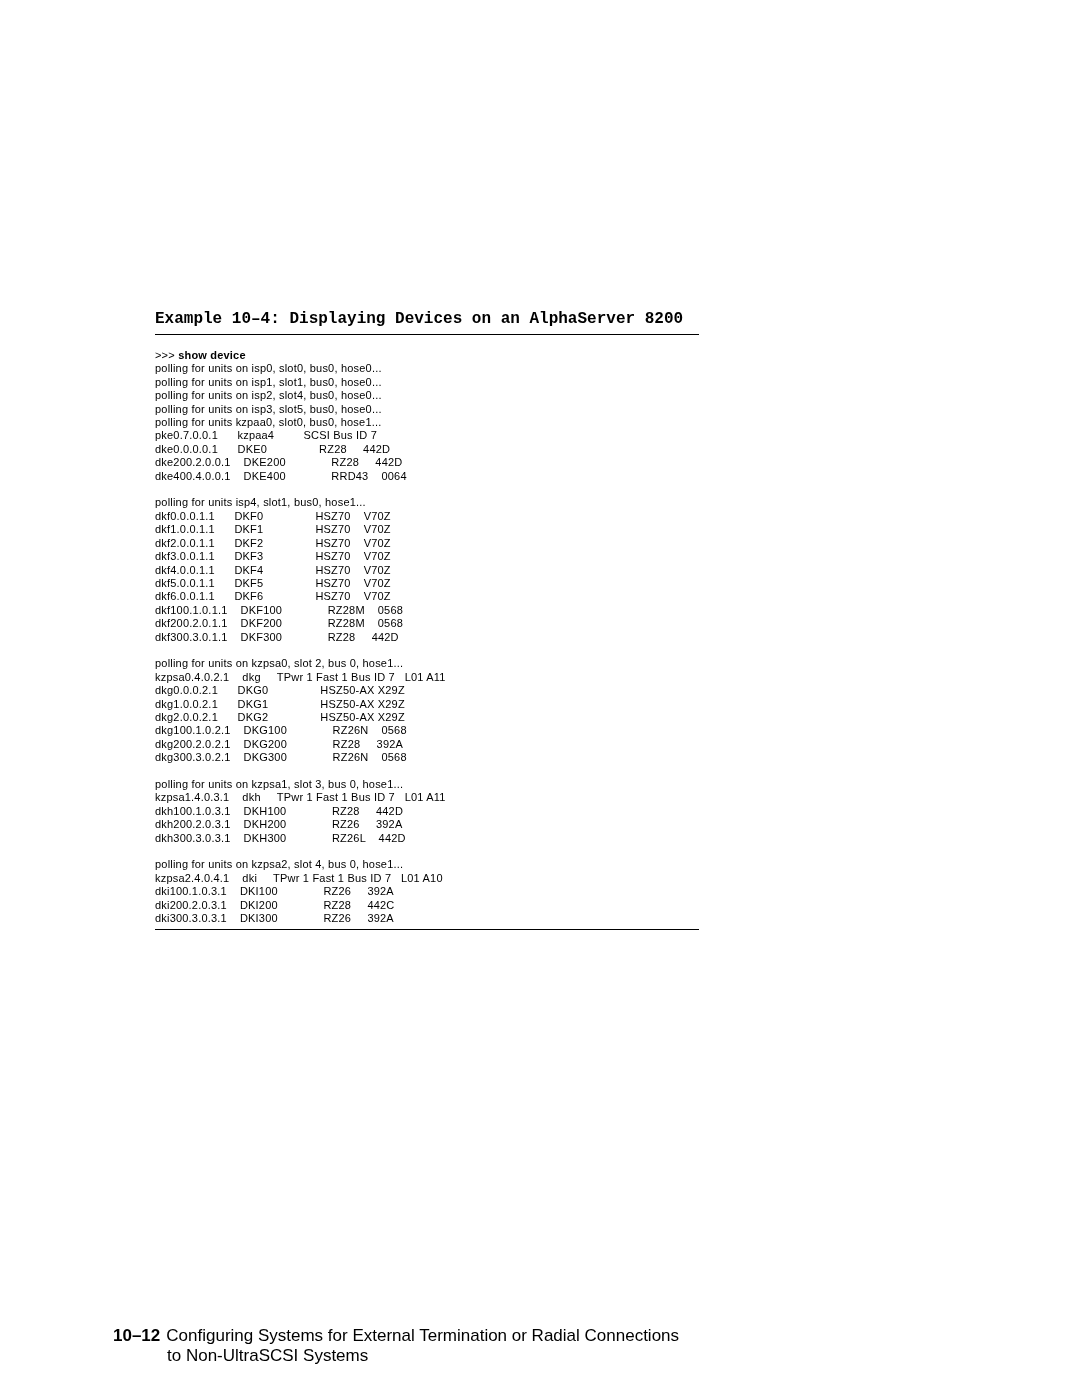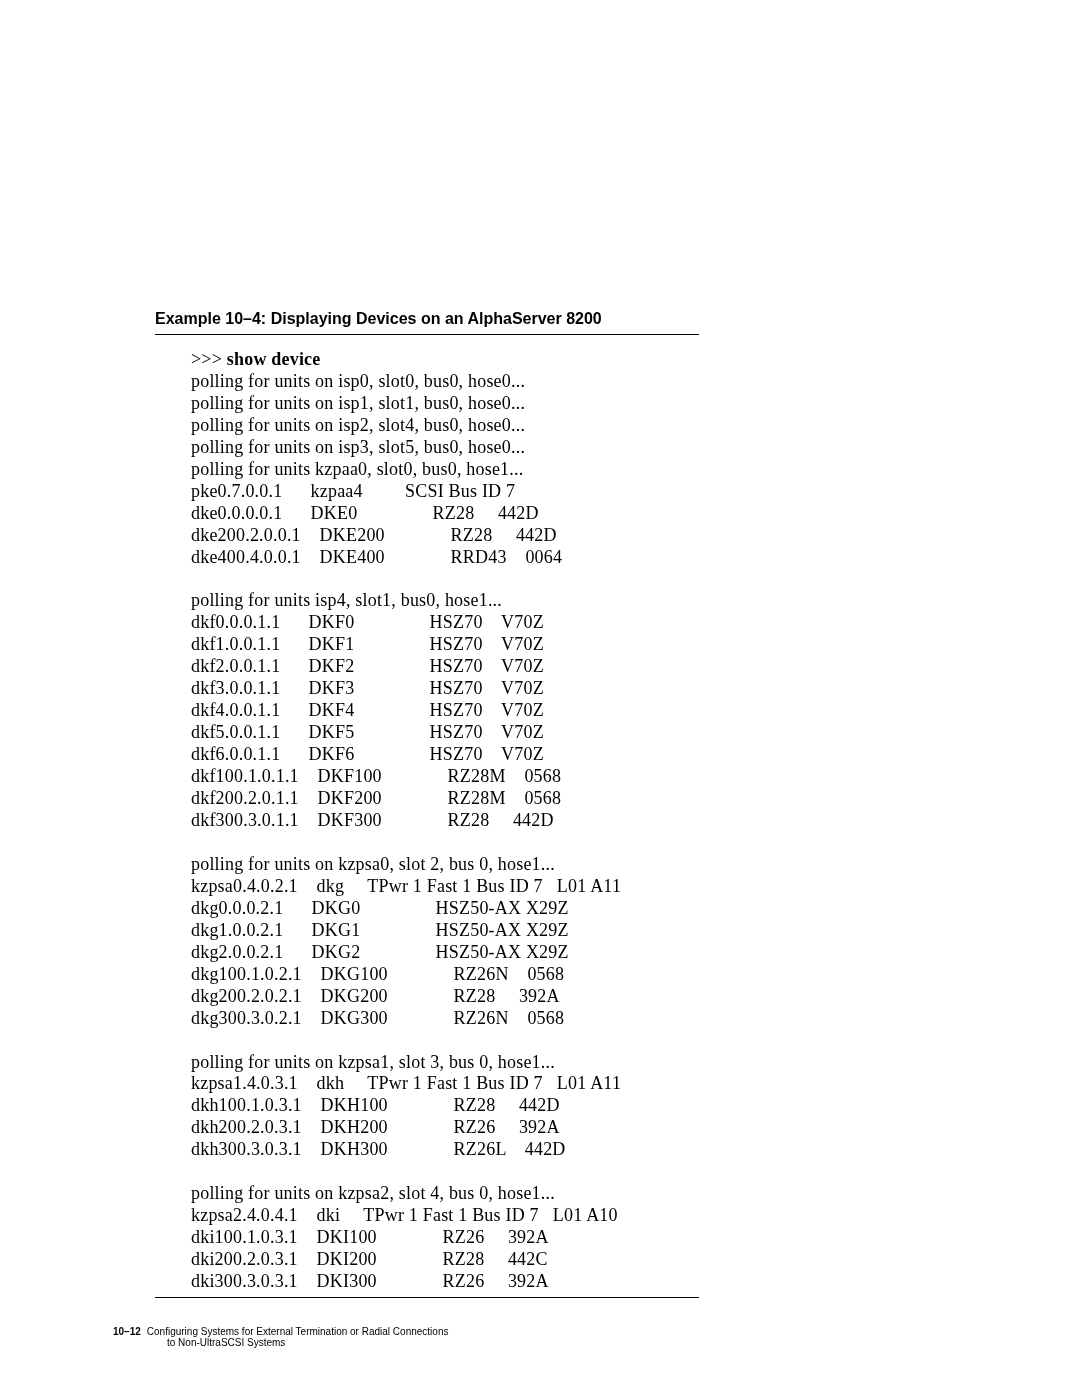--- a/index.html
+++ b/index.html
@@ -10,54 +10,53 @@
       width: 1080px;
       height: 1397px;
     }
     .page {
       padding: 310px 150px 60px 155px;
     }
     .example-title {
       font-weight: bold;
       font-size: 16px;
       margin-bottom: 6px;
-      font-family: Liberation Sans, sans-serif;
+      font-family: Liberation Mono, monospace;
     }
     .title-rule {
       border: none;
       border-top: 1.5px solid #000;
       margin: 0 0 14px 0;
       width: 544px;
     }
     .cmd-block {
-      font-family: Liberation Serif, serif;
-      font-size: 18px;
+      font-family: Liberation Sans, sans-serif;
+      font-size: 11px;
       line-height: 1.22;
       white-space: pre;
       letter-spacing: 0.2px;
-      margin-left: 36px;
     }
     .prompt {
       display: inline;
     }
     .cmd {
       font-weight: bold;
     }
     .bottom-rule {
       border: none;
       border-top: 1.5px solid #000;
       margin: 4px 0 0 0;
       width: 544px;
     }
     .footer {
       position: absolute;
       top: 1326px;
       left: 113px;
       font-family: Arial, Helvetica, sans-serif;
-      font-size: 10px;
+      font-size: 17px;
     }
     .footer .pgnum {
       font-weight: bold;
       margin-right: 6px;
     }
     .footer .line2 {
       margin-left: 54px;
     }
   </style>
 </head>

